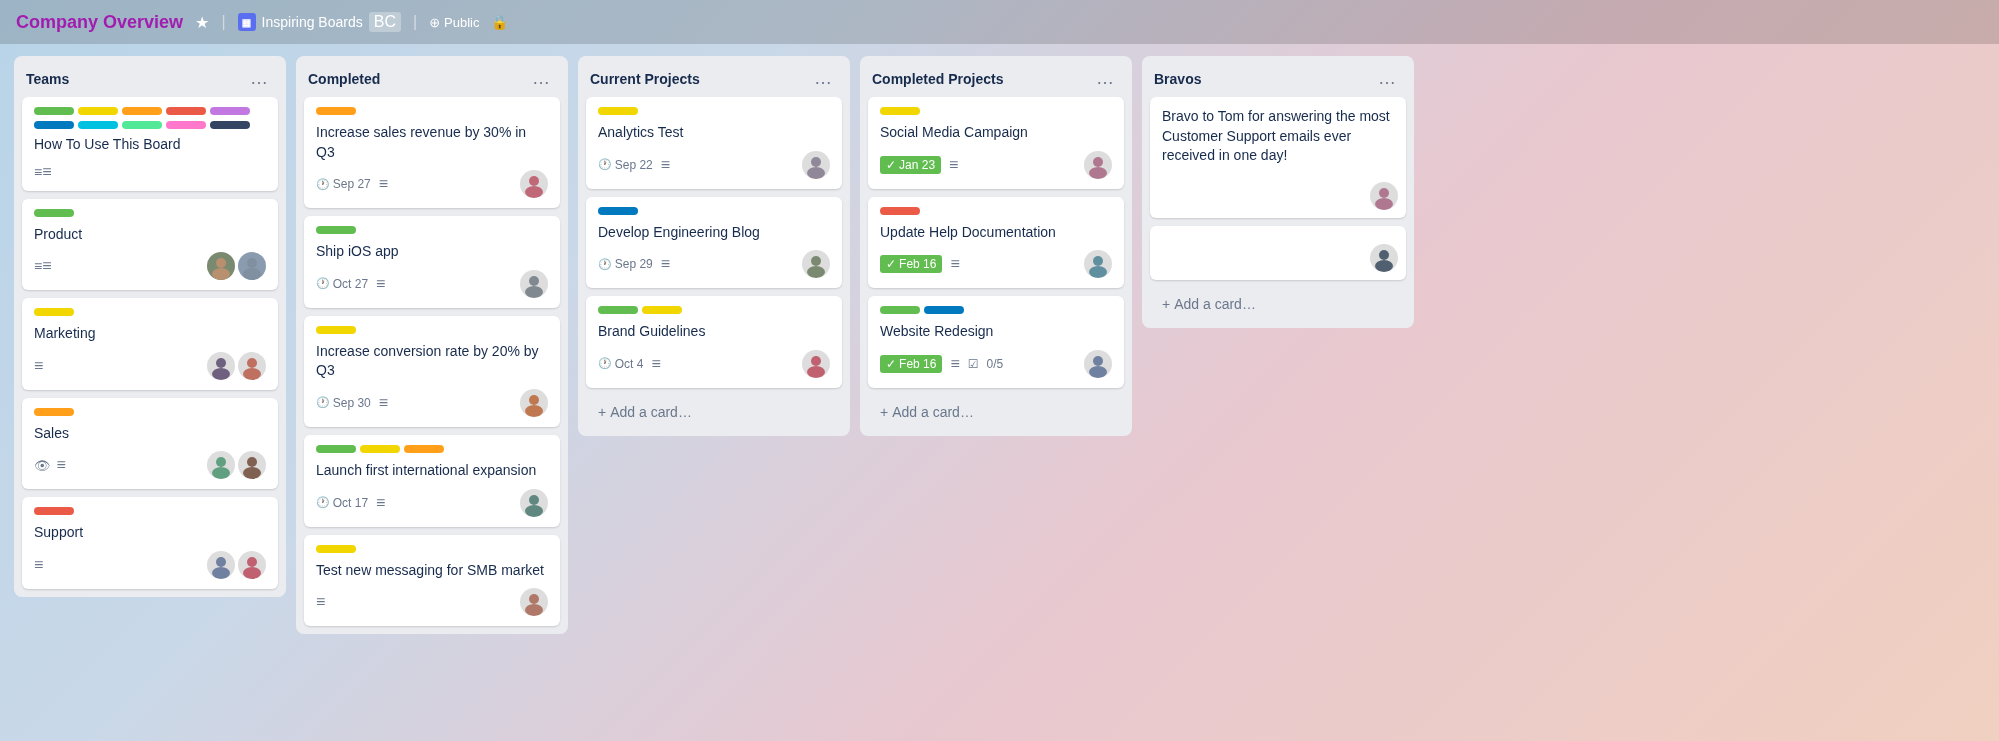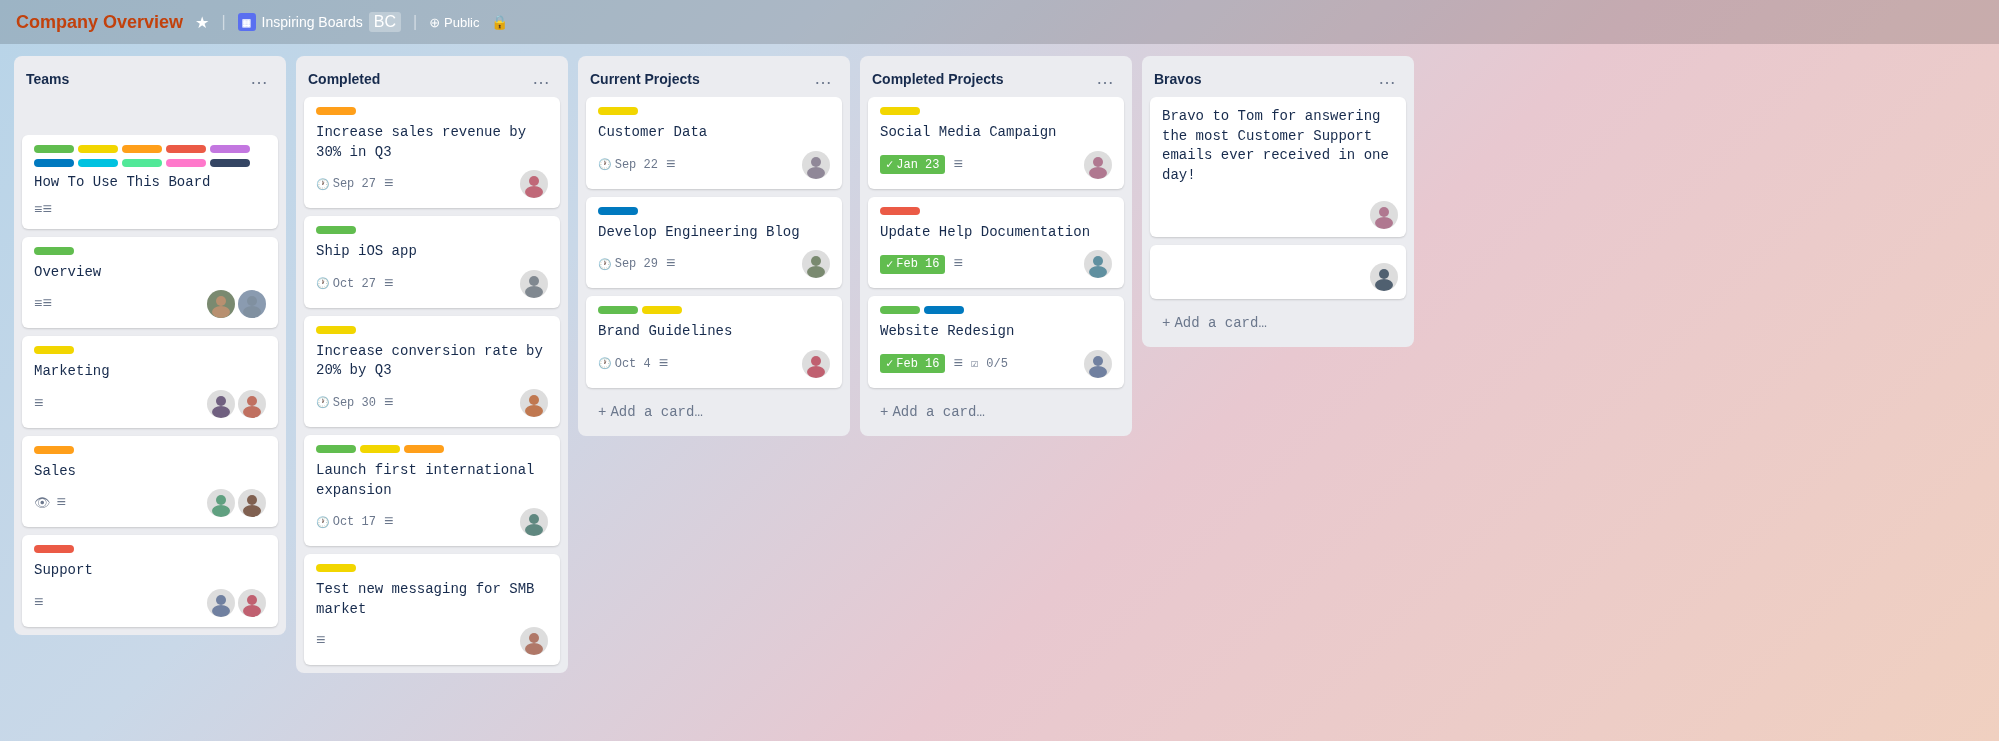--- a/index.html
+++ b/index.html
@@ -11,21 +11,21 @@
     }
     .header {
       display: flex;
       align-items: center;
       padding: 8px 16px;
       background: rgba(0,0,0,0.15);
       height: 44px;
       gap: 12px;
     }
     .header-title {
-      color: #c2410c;
+      color: #a21caf;
       font-size: 18px;
       font-weight: 700;
     }
     .header-star { color: #fff; font-size: 16px; cursor: pointer; }
     .header-divider { color: rgba(255,255,255,0.5); }
     .header-workspace {
       display: flex;
       align-items: center;
       gap: 6px;
       color: #fff;
@@ -86,21 +86,20 @@
       cursor: pointer;
       padding: 2px 6px;
       border-radius: 3px;
     }
     .column-cards {
       padding: 0 8px 8px;
       overflow-y: auto;
       display: flex;
       flex-direction: column;
       gap: 8px;
-      font-family: Liberation Mono, monospace;
     }
     .card {
       background: #fff;
       border-radius: 6px;
       padding: 10px 12px;
       box-shadow: 0 1px 2px rgba(0,0,0,0.15);
       cursor: pointer;
     }
     .card-labels {
       display: flex;
@@ -182,21 +181,21 @@
       color: #6b778c;
       font-size: 14px;
       cursor: pointer;
       border-radius: 4px;
       display: flex;
       align-items: center;
       gap: 4px;
     }
     .lines-icon::before { content: '≡'; font-size: 14px; }
 
-    .col-teams { max-height: 640px; gap: 38px; }
+    .col-teams { max-height: 640px; }
   </style>
 </head>
 <body>
 
 <div class="header">
   <span class="header-title">Company Overview</span>
   <span class="header-star">★</span>
   <span class="header-divider">|</span>
   <div class="header-workspace">
     <div class="workspace-icon">▦</div>
@@ -238,21 +237,21 @@
         <div class="card-title">How To Use This Board</div>
         <div class="card-footer">
           <span class="lines-icon" style="color:#6b778c;font-size:16px">≡</span>
         </div>
       </div>
 
       <div class="card">
         <div class="card-labels">
           <div class="label" style="width:40px;background:#61bd4f"></div>
         </div>
-        <div class="card-title">Overview</div>
+        <div class="card-title">Product</div>
         <div class="card-footer">
           <span class="lines-icon" style="color:#6b778c;font-size:16px">≡</span>
           <div class="card-avatars">
             <div class="avatar avatar-2" style="background:#7a8a70">
               <svg width="28" height="28" viewBox="0 0 28 28">
                   <circle cx="14" cy="11" r="5" fill="#b89070"></circle>
                   <ellipse cx="14" cy="22" rx="9" ry="6" fill="#b89070"></ellipse>
                 </svg>
             </div>
             <div class="avatar avatar-3">
@@ -473,21 +472,21 @@
     <div class="column-header">
       <span class="column-title">Current Projects</span>
       <span class="column-menu">…</span>
     </div>
     <div class="column-cards">
 
       <div class="card">
         <div class="card-labels">
           <div class="label" style="width:40px;background:#f2d600"></div>
         </div>
-        <div class="card-title">Customer Data</div>
+        <div class="card-title">Analytics Test</div>
         <div class="card-footer">
           <div class="card-meta">
             <div class="card-date">
               <span style="font-size:11px">🕐</span>
               <span>Sep 22</span>
             </div>
             <span style="color:#6b778c;font-size:16px">≡</span>
           </div>
           <div class="card-avatars">
             <div class="avatar">

